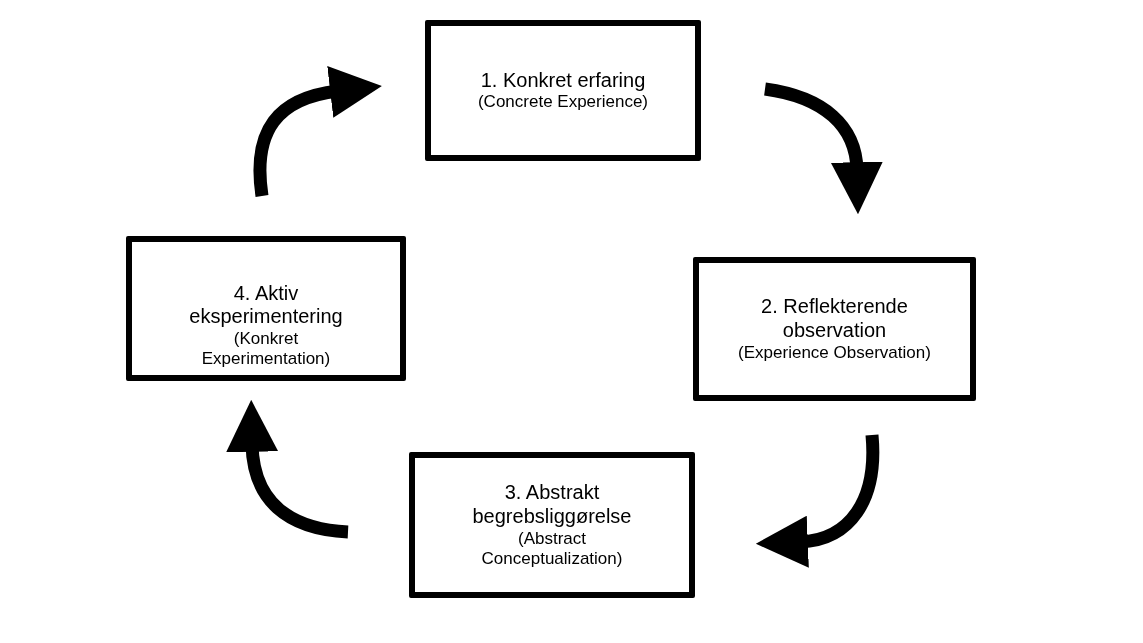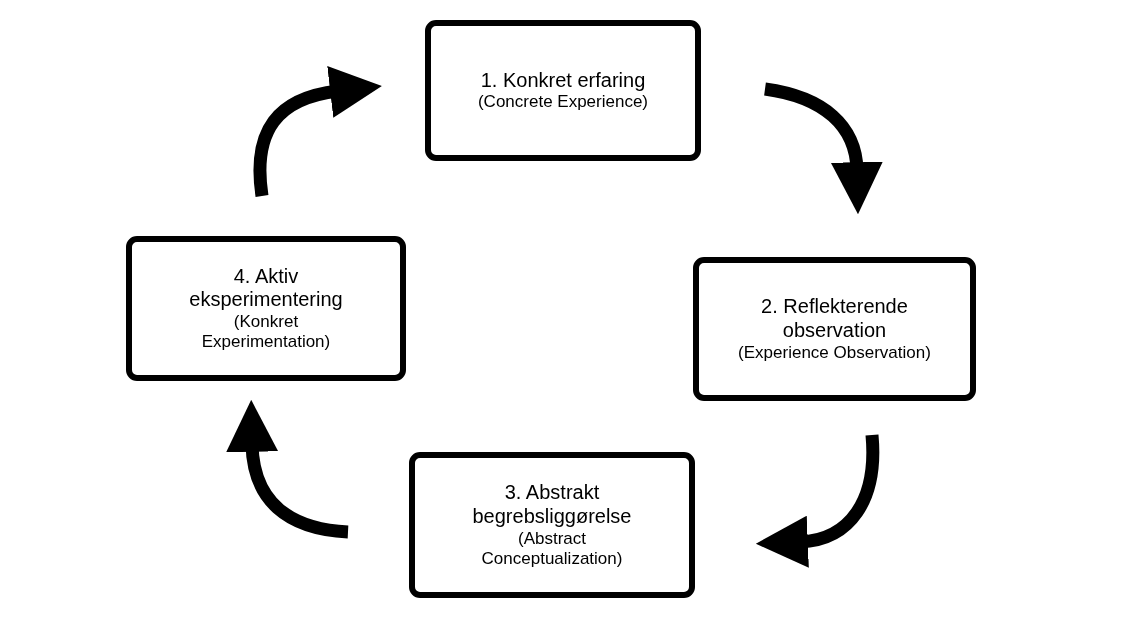--- a/index.html
+++ b/index.html
@@ -18,21 +18,21 @@
   svg.arrows {
     position: absolute;
     left: 0;
     top: 0;
     pointer-events: none;
   }
   .box {
     position: absolute;
     box-sizing: border-box;
     border: 6px solid var(--ink, #000000);
-    border-radius: 11px;
+    border-radius: 2px;
     background: var(--background, #ffffff);
     display: flex;
     flex-direction: column;
     justify-content: center;
     align-items: center;
     text-align: center;
     padding: 6px 10px;
   }
   .box-title {
     font-size: 20px;
@@ -71,18 +71,18 @@
   <div class="box-subtitle">(Experience Observation)</div>
 </div>
 
 <div class="box" style="left:409px; top:452px; width:286px; height:146px;">
   <div class="box-title">3. Abstrakt
 begrebsliggørelse</div>
   <div class="box-subtitle">(Abstract
 Conceptualization)</div>
 </div>
 
-<div class="box" style="left:126px; top:236px; width:280px; height:145px;">
+<div class="box" style="left:126px; top:236px; width:280px; height:145px;justify-content:flex-end;">
   <div class="box-title">4. Aktiv
 eksperimentering</div>
   <div class="box-subtitle">(Konkret
 Experimentation)</div>
 </div>
 
 </body></html>

